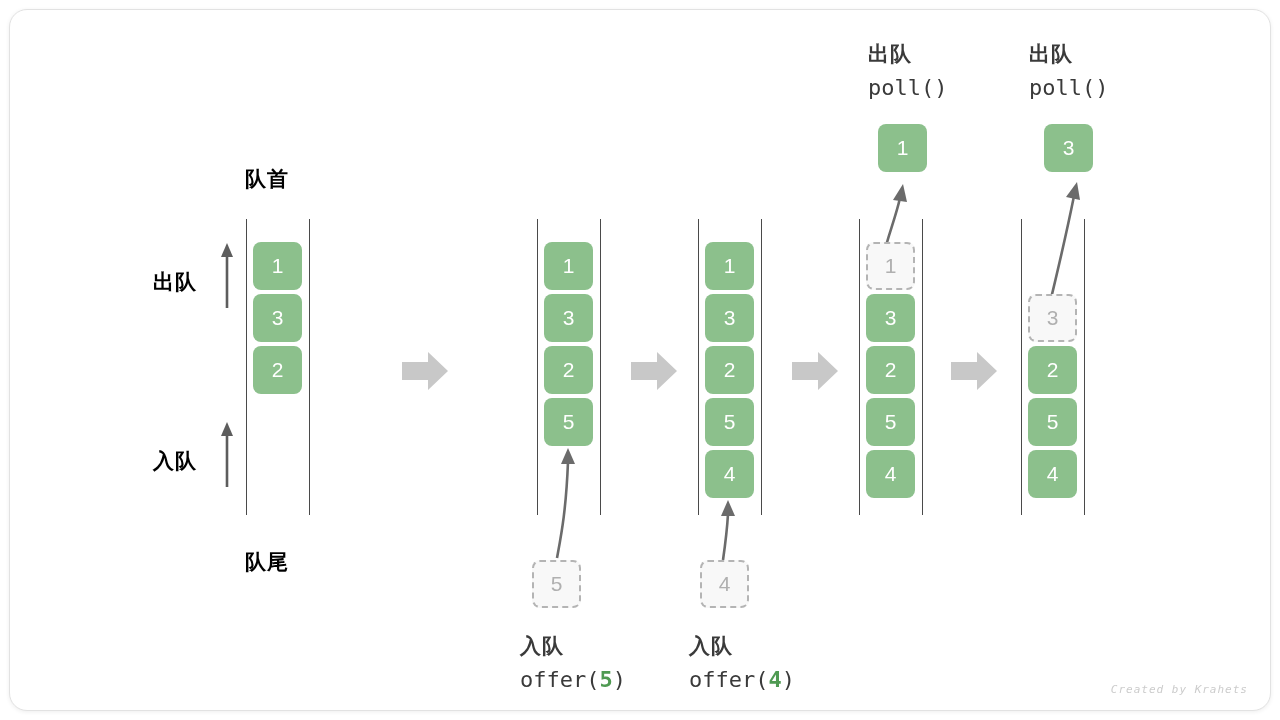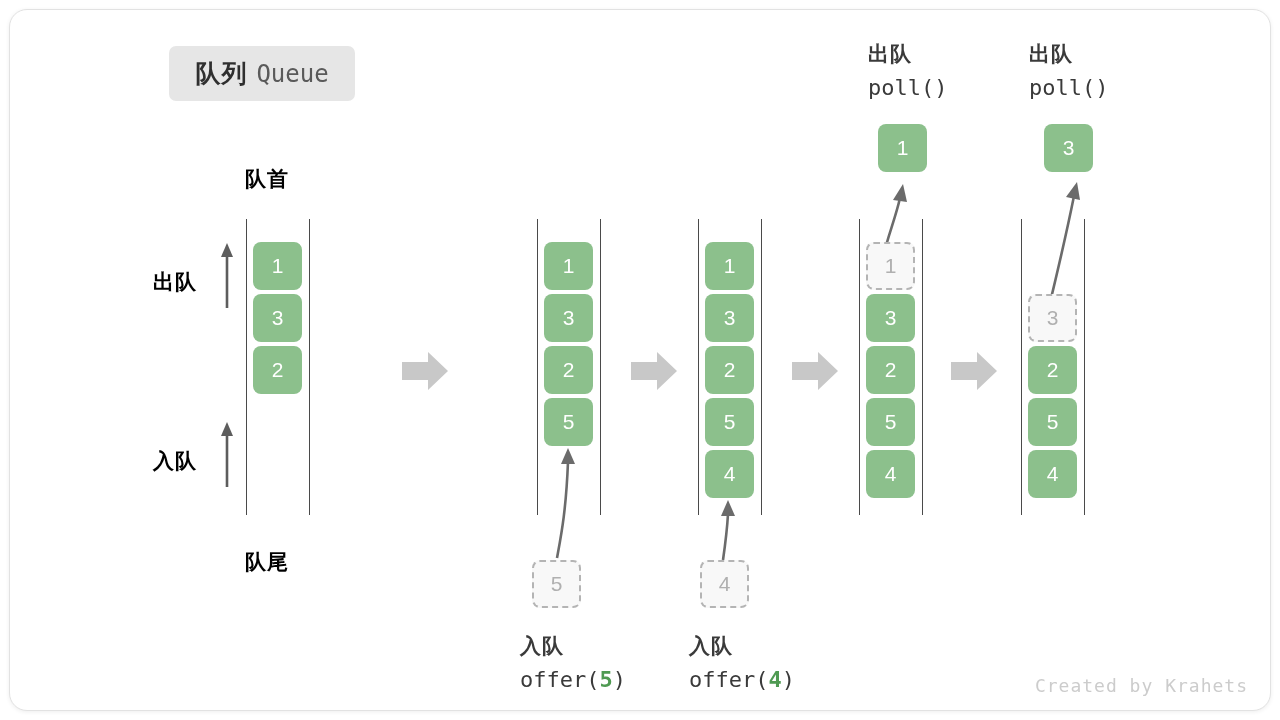--- a/index.html
+++ b/index.html
@@ -139,36 +139,33 @@
     display: block;
     font-size: 22px;
     color: #3a3a3a;
     font-family: "DejaVu Sans Mono", "Liberation Mono", monospace;
   }
   .op-label .code .arg { color: #4f9a52; font-weight: bold; }
 
   .watermark {
     right: 22px;
     bottom: 14px;
-    font-size: 18px;
+    font-size: 11px;
     color: #cccccc;
     font-family: "DejaVu Sans Mono", "Liberation Mono", monospace;
     letter-spacing: 1px;
+    font-style: italic;
   }
   svg { overflow: visible; display: block; }
 </style>
 </head>
 <body>
 
 <div id="card">
 
-  <div class="abs" id="title-badge">
-    <span class="cn">队列</span>
-    <span class="en">Queue</span>
-  </div>
 
   <div class="abs cn-label" style="left:235px; top:155px;">队首</div>
   <div class="abs cn-label" style="left:235px; top:538px;">队尾</div>
 
   <div class="abs cn-label" style="left:143px; top:258px;">出队</div>
   <div class="abs" style="left:206px; top:230px;">
     <svg width="22" height="70" viewBox="0 0 22 70">
       <line x1="11" y1="68" x2="11" y2="14" stroke="#5d5d5d" stroke-width="2.6"></line>
       <polygon points="11,3 5,17 17,17" fill="#5d5d5d"></polygon>
     </svg>

